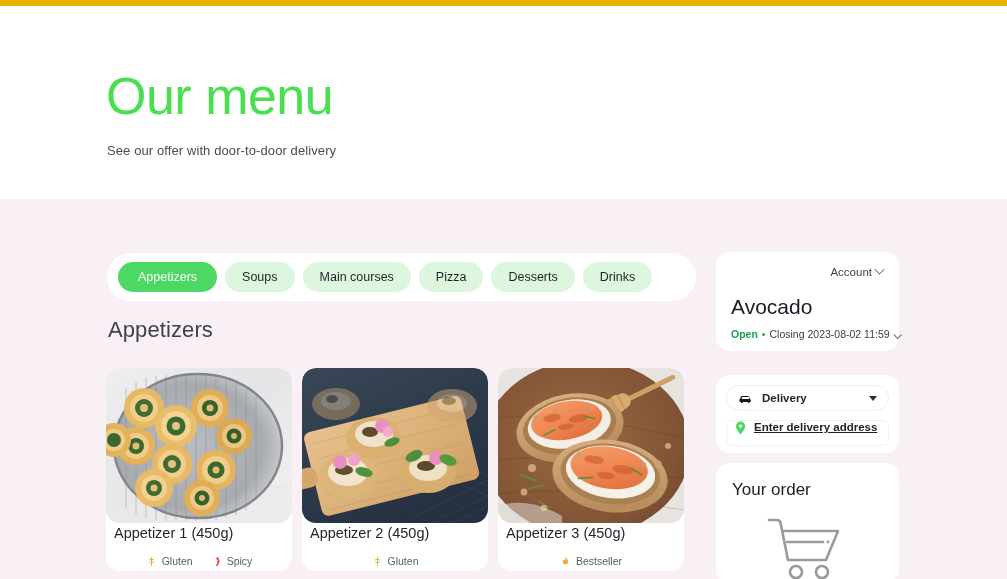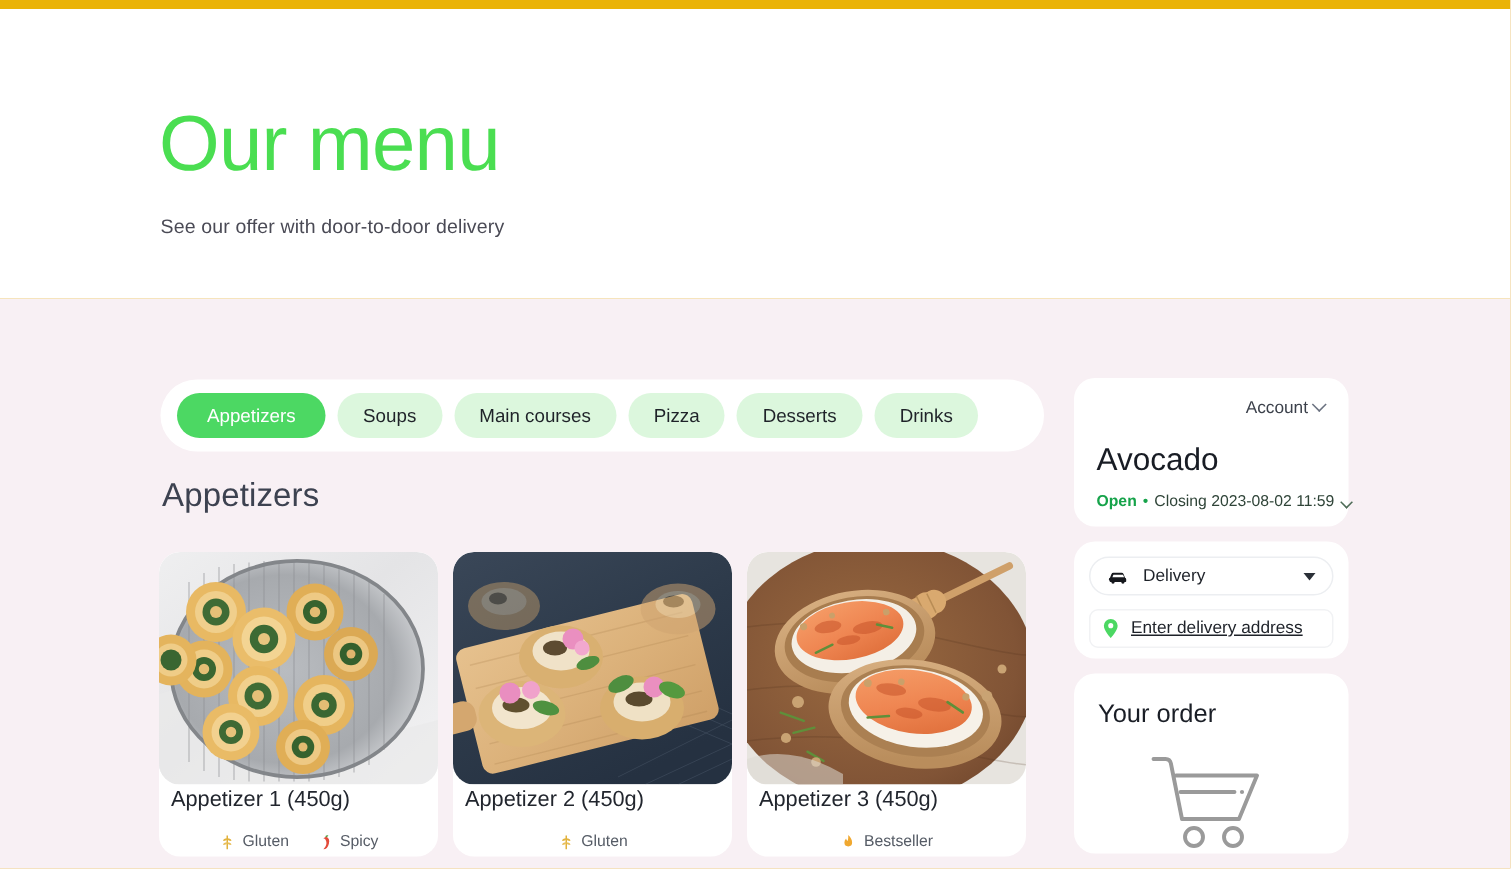--- a/index.html
+++ b/index.html
@@ -226,23 +226,24 @@
   .status-text { color: #2f4438; }
   .status-caret {
     width: 6px; height: 6px;
     border-right: 1.2px solid #4d6b56;
     border-bottom: 1.2px solid #4d6b56;
     transform: rotate(45deg) translate(-1px,-2px);
     display:inline-block;
   }
 
   .panel-delivery {
-    margin-top: 10px;
+    margin-top: 24px;
     height: 78px;
     padding: 10px;
+    font-weight: bold;
   }
 
   .delivery-select {
     height: 26px;
     border-radius: 13px;
     background: #ffffff;
     border: 1px solid #eceef1;
     display: flex;
     align-items: center;
     padding: 0 11px;
@@ -259,21 +260,20 @@
     width: 0; height: 0;
     border-left: 4px solid transparent;
     border-right: 4px solid transparent;
     border-top: 5px solid #2b3038;
   }
 
   .address-row {
     margin-top: 9px;
     height: 26px;
     display: flex;
-    align-items: center;
     padding: 0 8px;
     gap: 8px;
     border: 1px solid #f1f2f4;
     border-radius: 6px;
   }
 
   .address-text {
     font-size: 11.5px;
     color: #1e2229;
     text-decoration: underline;

